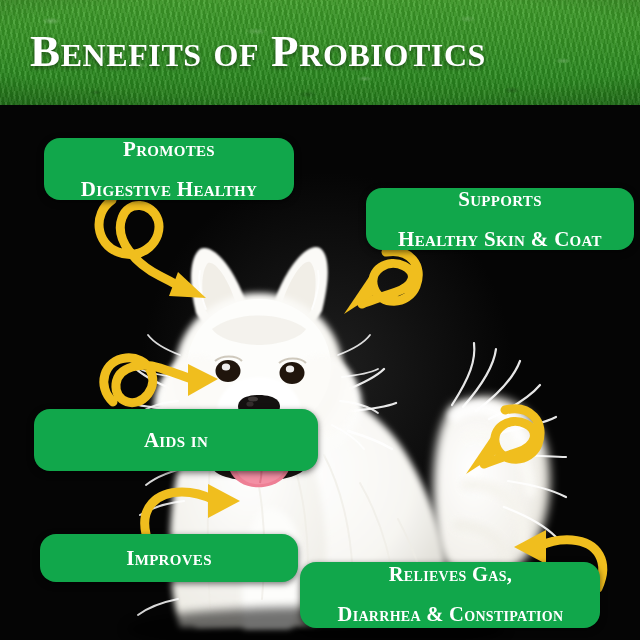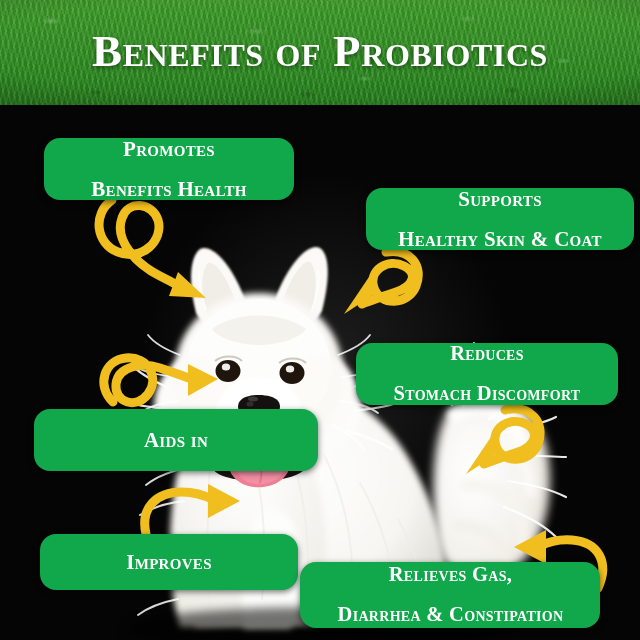--- a/index.html
+++ b/index.html
@@ -48,21 +48,21 @@
     filter: saturate(1.15);
   }
   .grass-vignette {
     position: absolute; inset: 0;
     background: radial-gradient(ellipse 120% 110% at 50% 45%, rgba(0,0,0,0) 45%, rgba(0,0,0,.38) 100%);
   }
 
   .poster-title {
     position: absolute;
     left: 0; top: 0;
-    width: 640px;
+    width: 516px;
     height: 105px;
     display: flex;
     align-items: center;
     justify-content: center;
     color: #ffffff;
     font-family: "Liberation Serif", "DejaVu Serif", serif;
     font-size: 45px;
     font-weight: 700;
     font-variant: small-caps;
     letter-spacing: 0.6px;
@@ -109,21 +109,21 @@
     padding: 6px 14px;
     box-shadow: 0 2px 6px rgba(0,0,0,.55);
     gap: 16px;
   }
   .pill .l1, .pill .l2 { display: block; white-space: nowrap; }
 
   #pill-digestive { left: 44px;  top: 138px; width: 250px; height: 62px; }
   #pill-skin      { left: 334px; top: 188px; width: 268px; height: 62px; margin-left: 32px; }
   #pill-stomach   { left: 356px; top: 343px; width: 262px; height: 62px; }
   #pill-immunity  { left: 34px;  top: 409px; width: 284px; height: 62px; }
-  #pill-nutrient  { left: 40px;  top: 534px; width: 258px; height: 56px; }
+  #pill-nutrient  { left: 40px;  top: 534px; width: 258px; height: 48px; }
   #pill-gas       { left: 300px; top: 562px; width: 300px; height: 66px; padding-left: 15px; }
 
   #pill-stomach, #pill-gas { font-size: 20.5px; }
 
   
   .arrows { position: absolute; left: 0; top: 0; width: 640px; height: 640px; pointer-events: none; }
   .arw { fill: none; stroke: #f0be1e; stroke-width: 9; stroke-linecap: round; stroke-linejoin: round; }
   .arwhead { fill: #f0be1e; }
 </style>
 </head>
@@ -388,32 +388,28 @@
     <g>
       <path class="arw" d="M598 588
                C 610 562, 598 542, 572 540
                C 558 539, 548 542, 540 546"></path>
       <polygon class="arwhead" points="546,530 514,547 546,564"></polygon>
     </g>
   </svg>
 
   <div class="pill" id="pill-digestive">
     <span class="l1">Promotes</span>
-    <span class="l2">Benefits Health</span>
+    <span class="l2">Digestive Healthy</span>
   </div>
 
   <div class="pill" id="pill-skin">
     <span class="l1">Supports</span>
     <span class="l2">Healthy Skin &amp; Coat</span>
   </div>
 
-  <div class="pill" id="pill-stomach">
-    <span class="l1">Reduces</span>
-    <span class="l2">Stomach Discomfort</span>
-  </div>
 
   <div class="pill" id="pill-immunity">
     <span class="l1">Aids in</span>
   </div>
 
   <div class="pill" id="pill-nutrient">
     <span class="l1">Improves</span>
   </div>
 
   <div class="pill" id="pill-gas">

